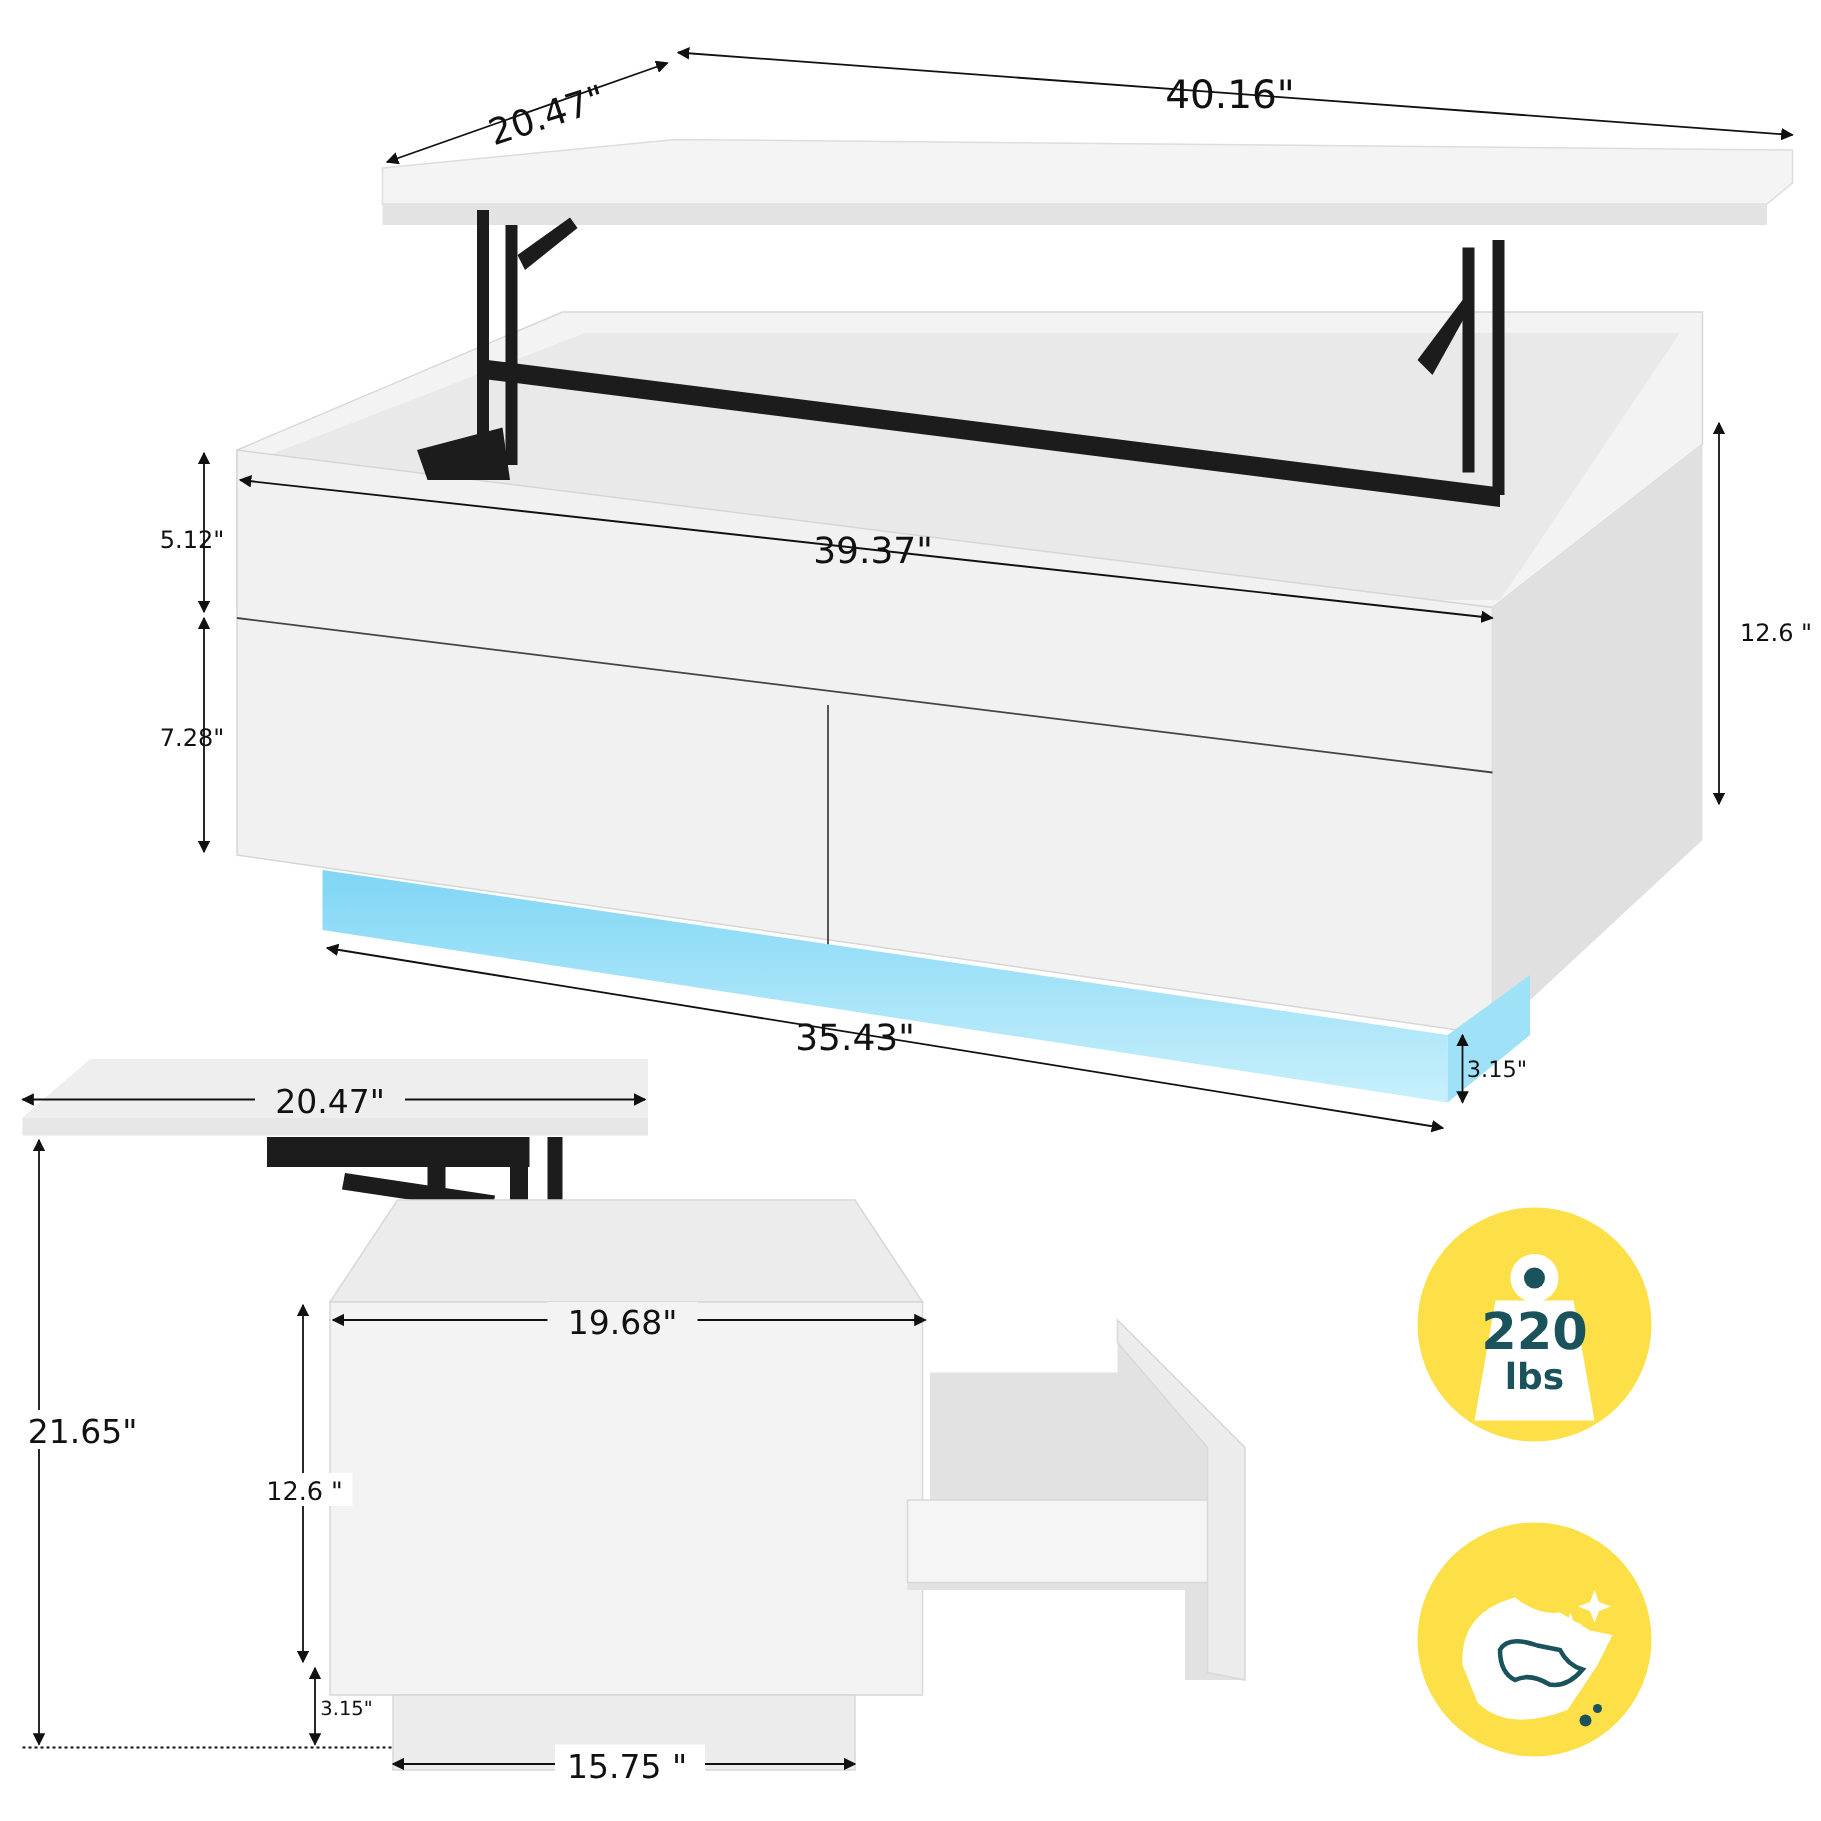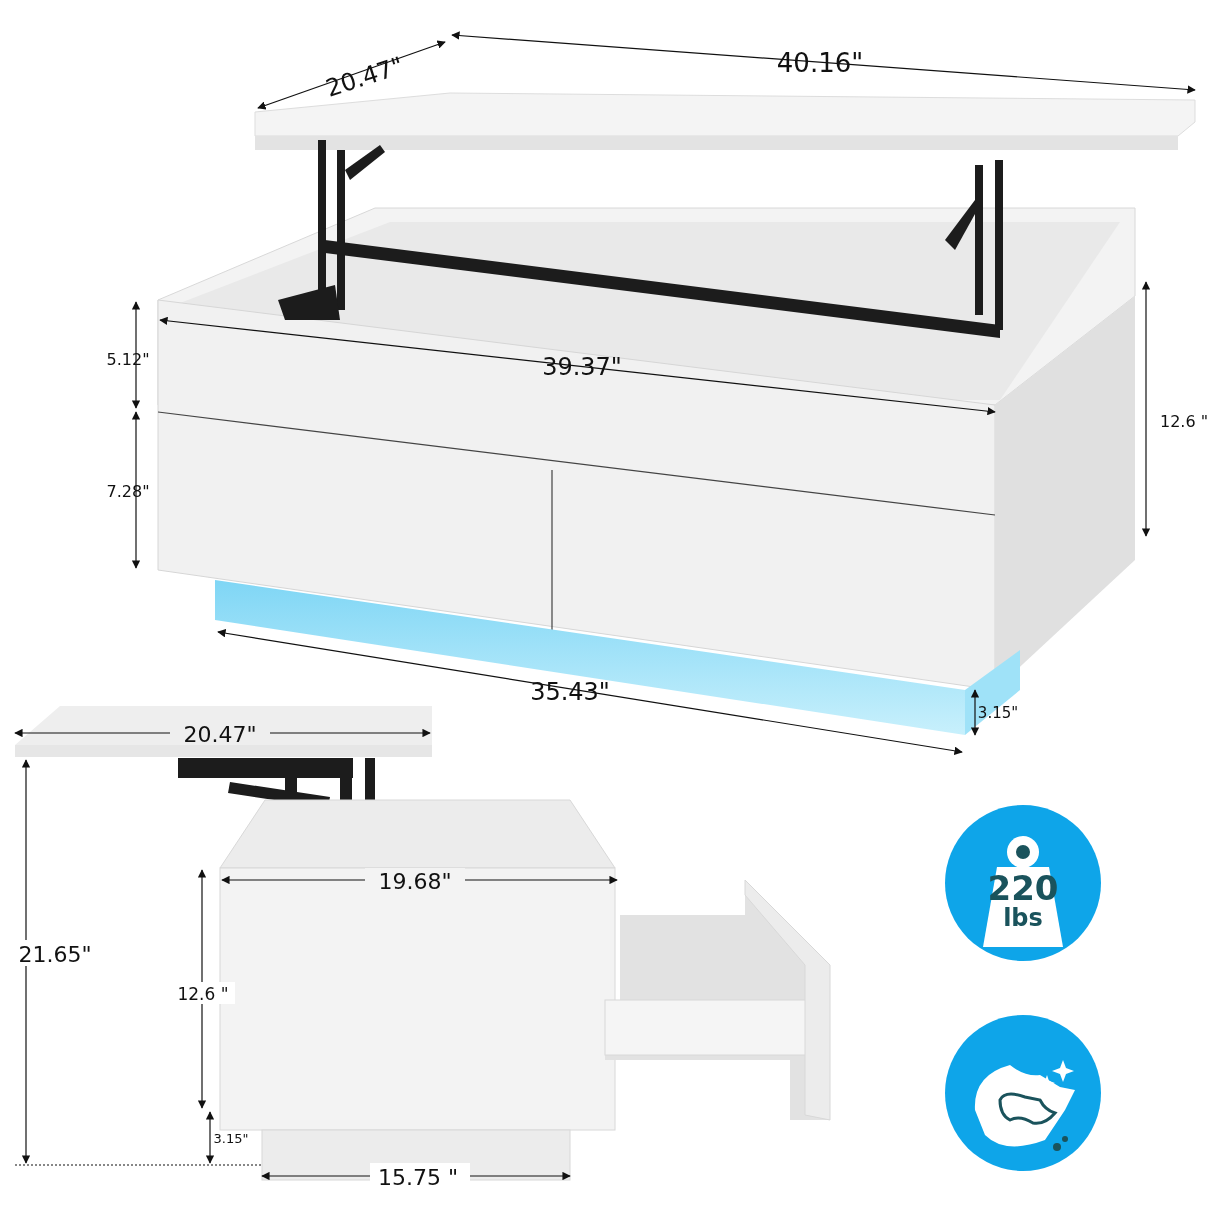--- a/index.html
+++ b/index.html
@@ -1,19 +1,19 @@
 <!DOCTYPE html>
 <html><head>
 <meta charset="utf-8">
 <style>
   html, body { margin:0; padding:0; background:#ffffff; }
   body { width:1214px; height:1214px; position:relative; overflow:hidden; font-family:"Liberation Sans", sans-serif; }
   svg { position:absolute; left:0; top:0; }
   .dim { font-family:"DejaVu Sans", sans-serif; fill:#111; }
-  .icon-badge { position:absolute; width:156px; height:156px; border-radius:50%; background:#0ea5e9; }
+  .icon-badge { position:absolute; width:156px; height:156px; border-radius:50%; background:#fde047; }
   .badge-text { position:absolute; left:0; right:0; text-align:center; color:#1a535c; font-family:"DejaVu Sans", sans-serif; font-weight:bold; line-height:1; }
 </style>
 </head>
 <body>
 
 <svg width="1214" height="1214" viewBox="0 0 1214 1214">
   <defs>
     <marker id="ah" viewBox="0 0 10 10" refX="9" refY="5" markerWidth="7" markerHeight="7" orient="auto-start-reverse">
       <path d="M0,0 L10,5 L0,10 z" fill="#111"></path>
     </marker>

